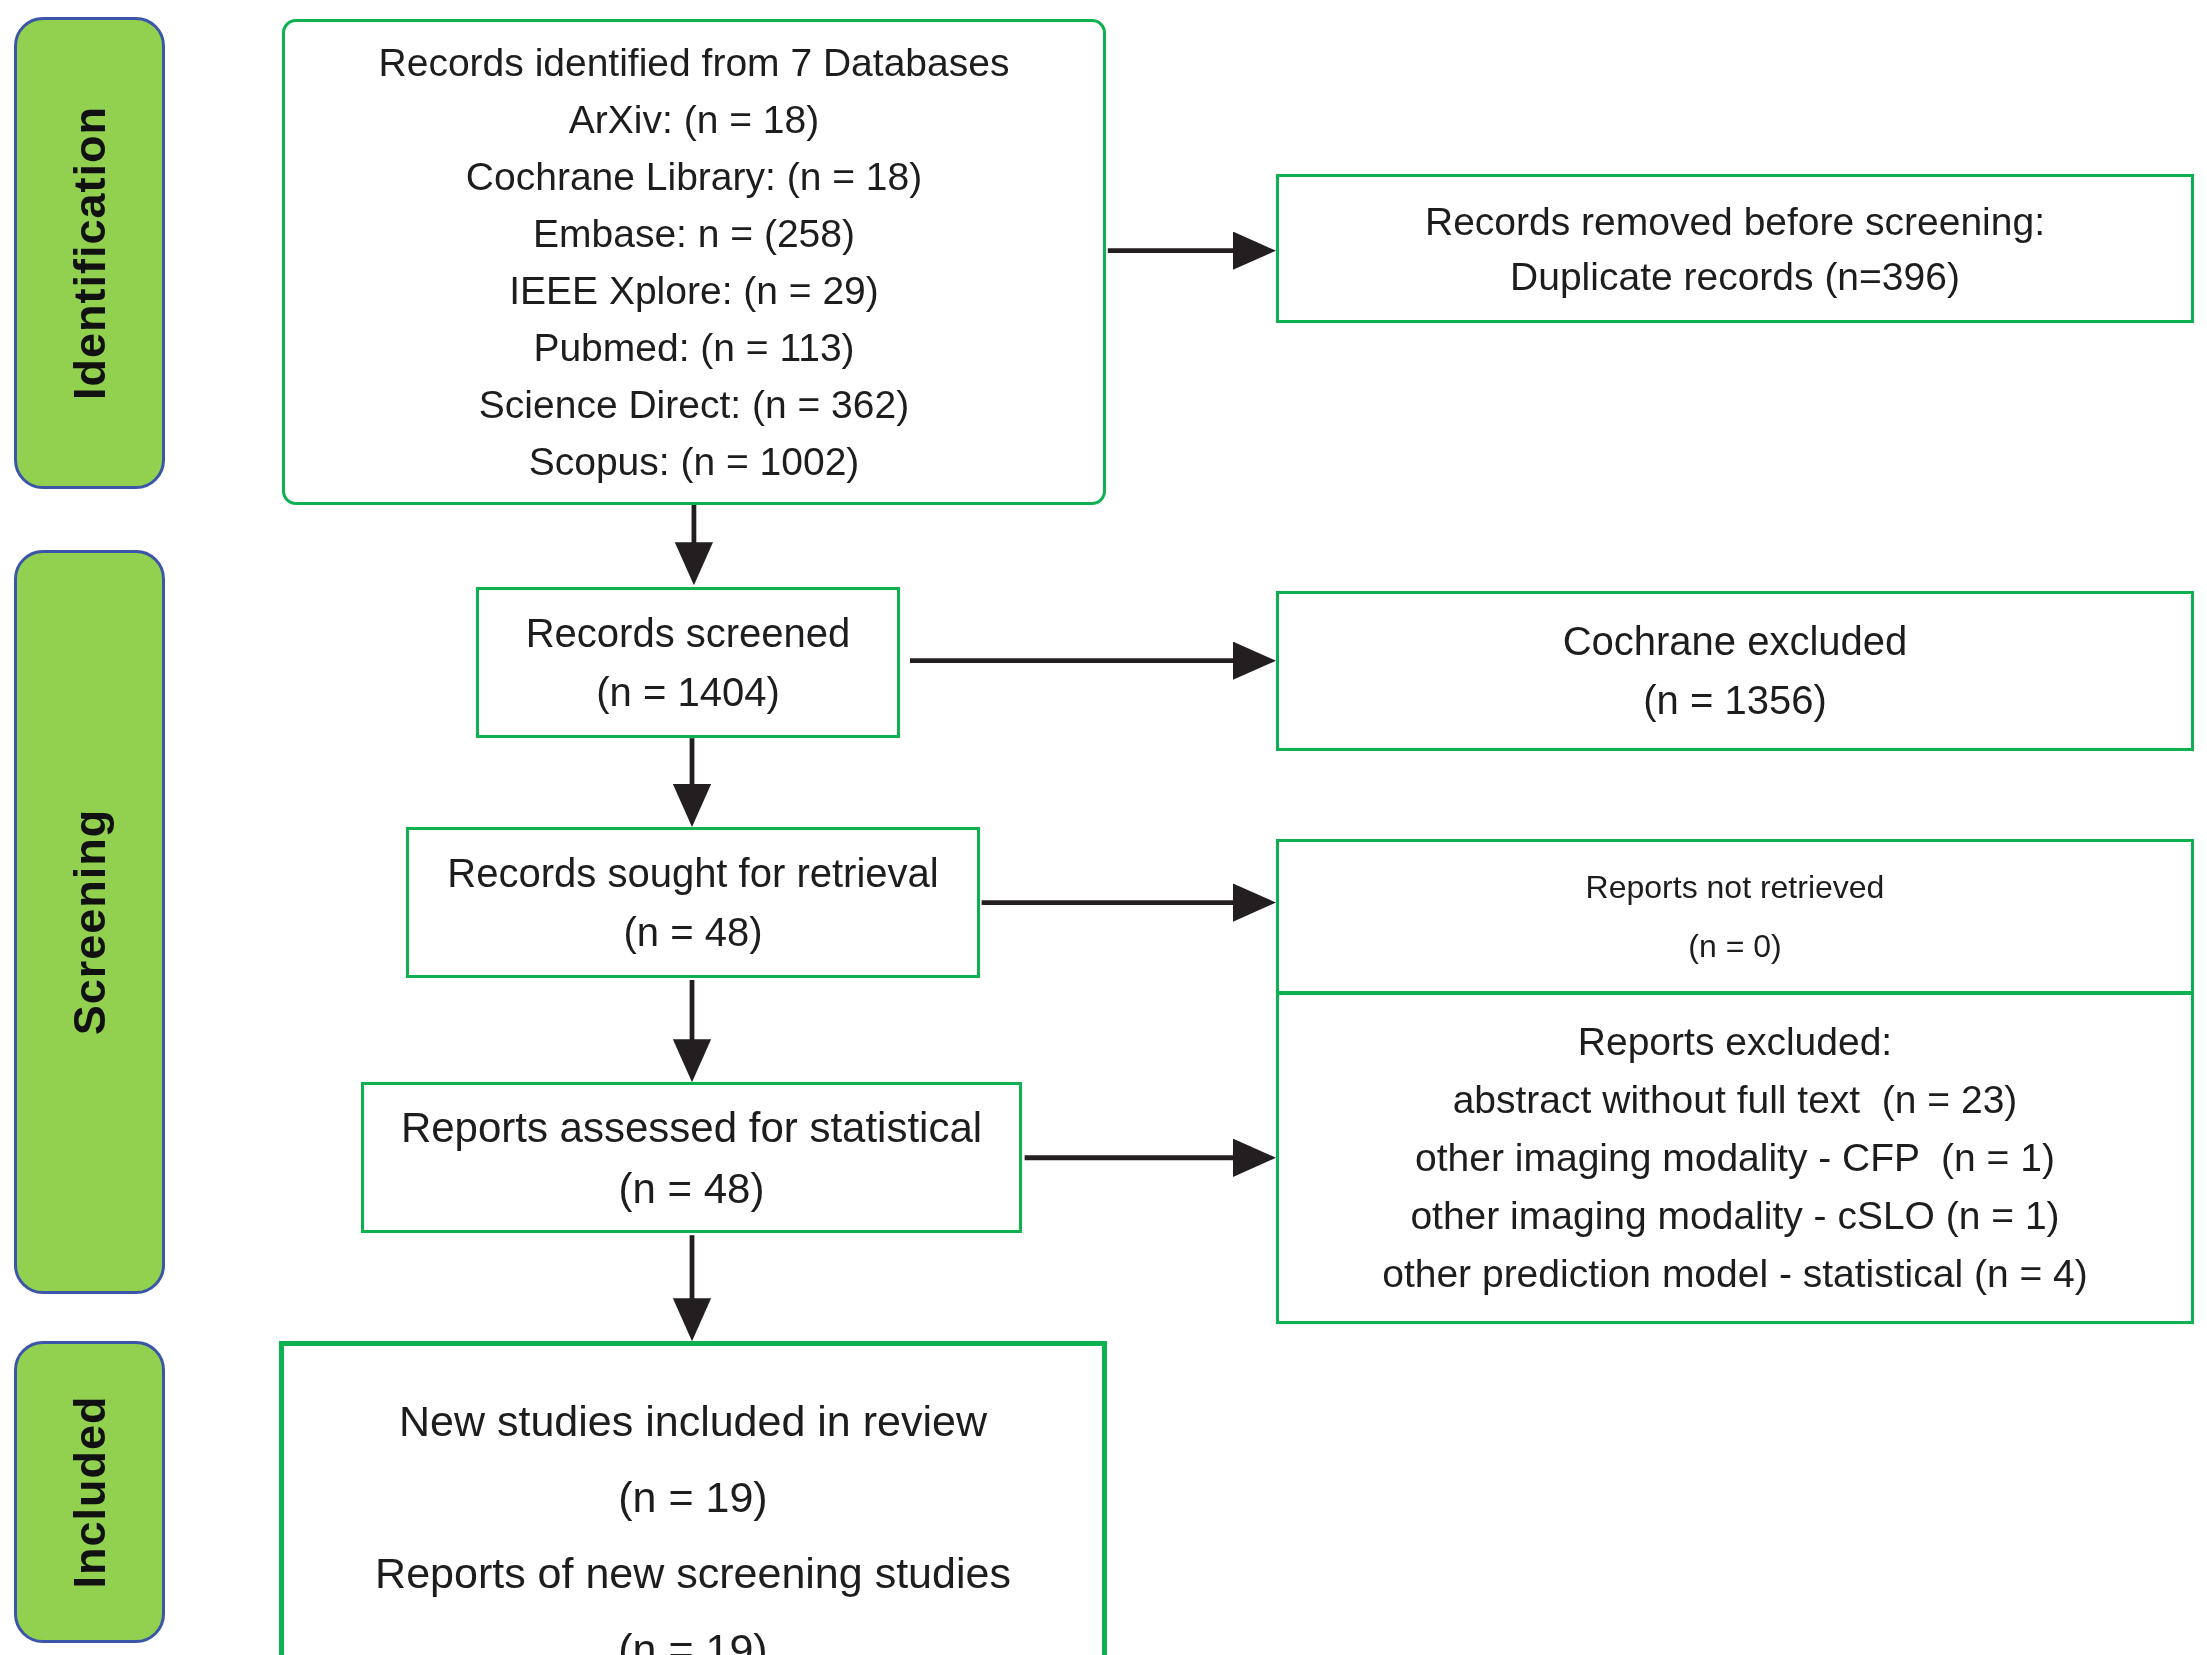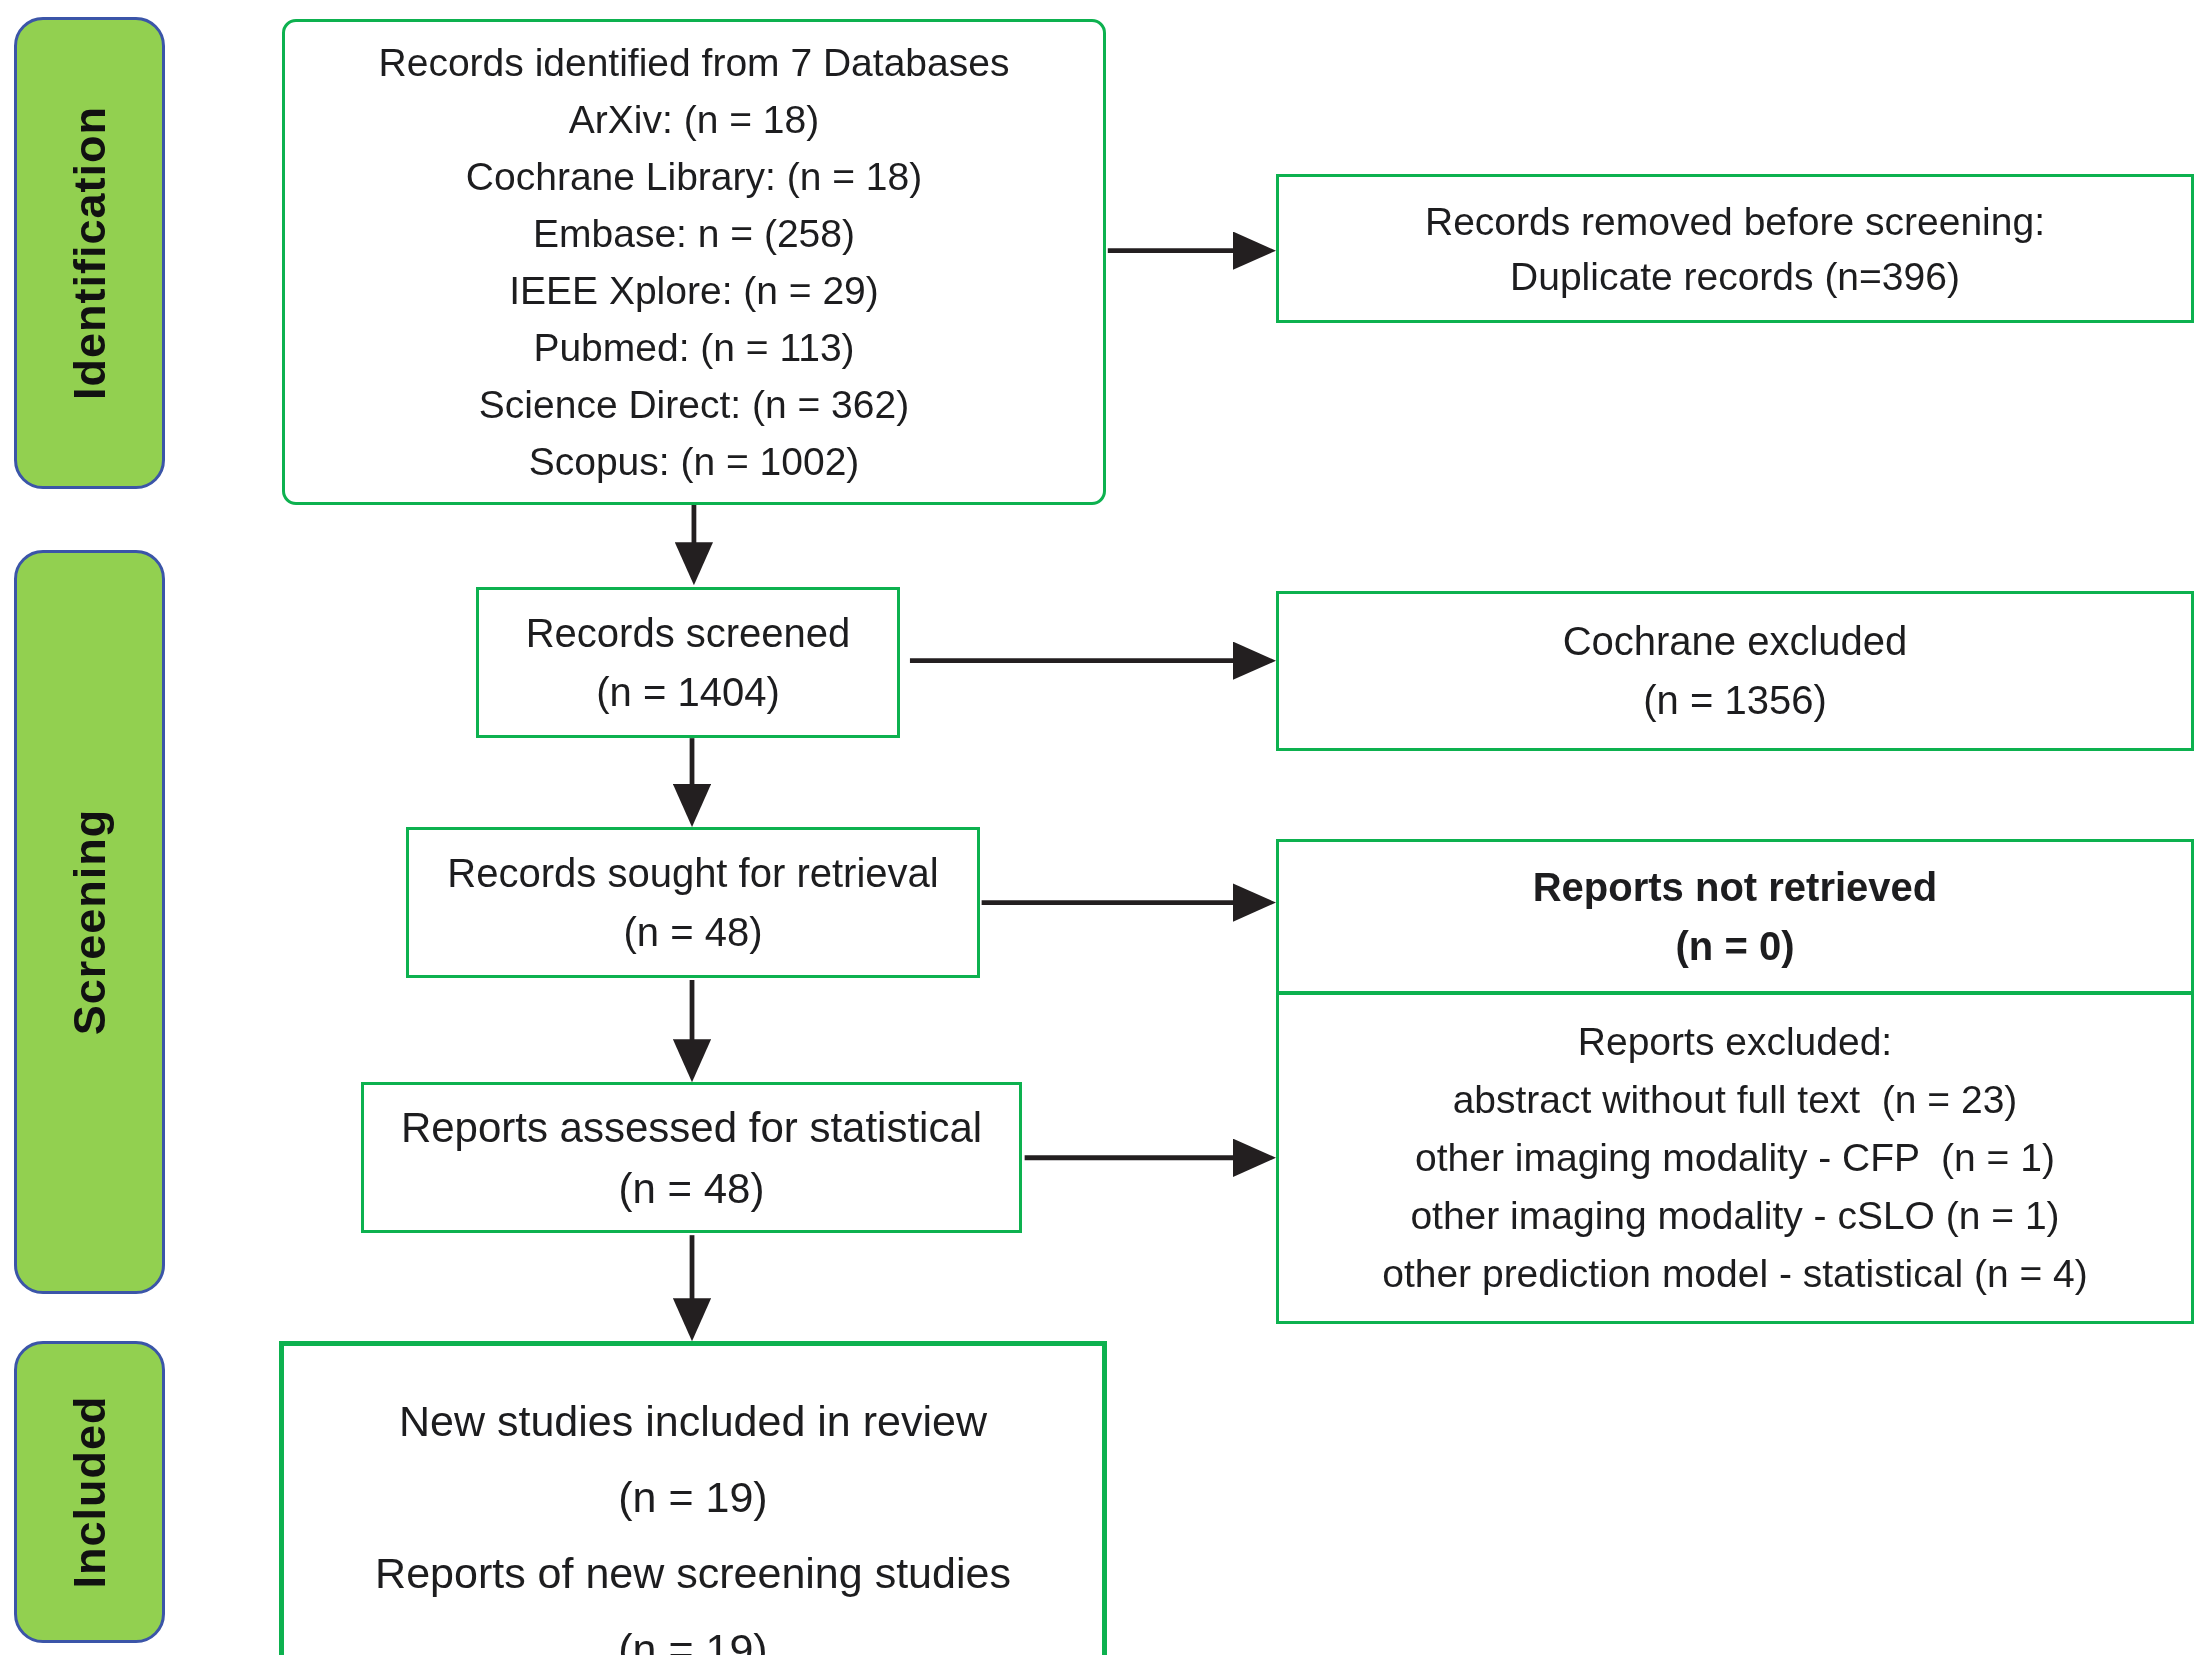--- a/index.html
+++ b/index.html
@@ -67,21 +67,21 @@
   #box-included{left:279px;top:1341px;width:828px;height:388px;border-width:5.7px;}
   #box-included .line{font-size:43px;line-height:76px;}
 
   #box-removed{left:1276px;top:174px;width:918px;height:149px;}
   #box-removed .line{font-size:39px;line-height:55px;}
 
   #box-records-excluded{left:1276px;top:591px;width:918px;height:160px;}
   #box-records-excluded .line{font-size:40px;line-height:59px;}
 
   #box-not-retrieved{left:1276px;top:839px;width:918px;height:155px;}
-  #box-not-retrieved .line{font-size:40px;line-height:59px;font-weight:bold;}
+  #box-not-retrieved .line{font-size:32px;line-height:59px;}
 
   #box-reports-excluded{left:1276px;top:960px;width:918px;height:332px;margin-top:32px;}
   #box-reports-excluded .line{font-size:39px;line-height:58px;}
 </style>
 </head>
 <body>
 
 <div class="canvas">
 
   <svg class="arrows" viewBox="0 0 2309 1732" xmlns="http://www.w3.org/2000/svg">

